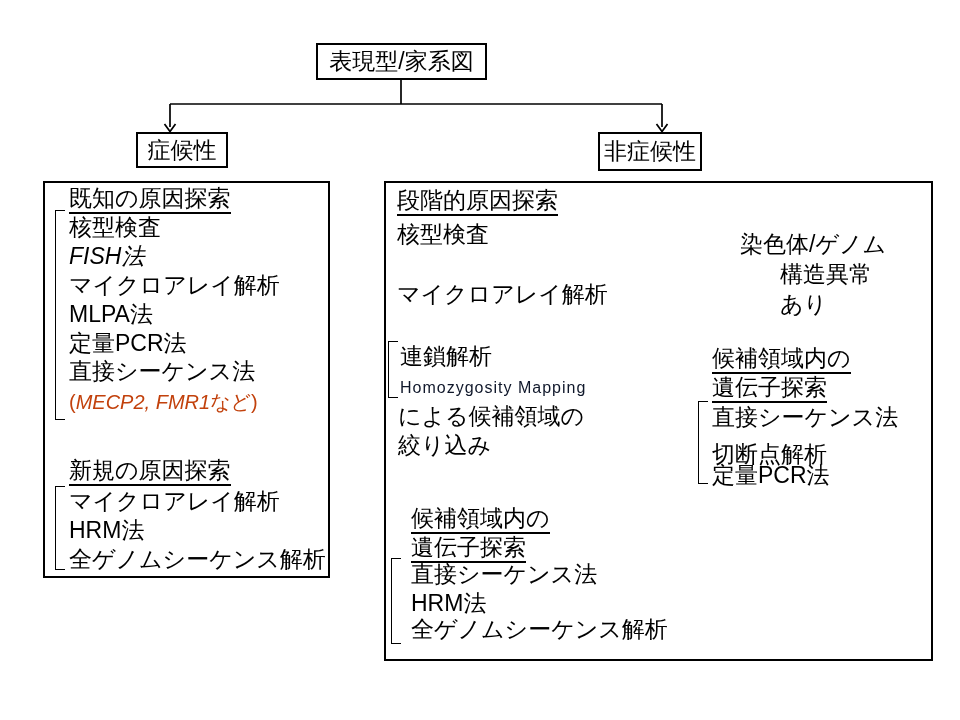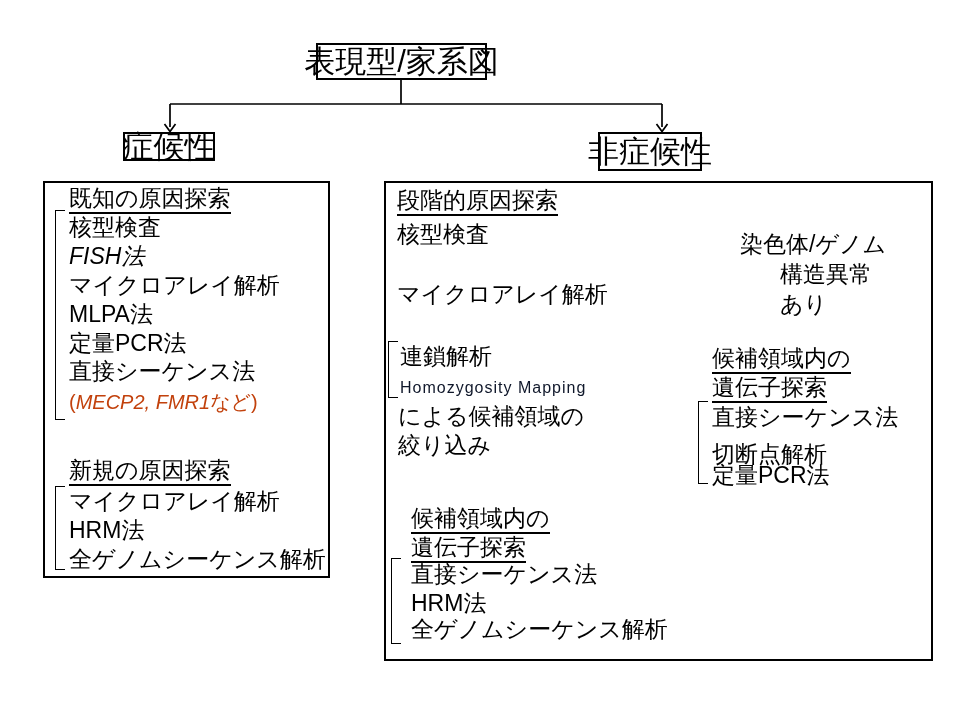--- a/index.html
+++ b/index.html
@@ -3,21 +3,21 @@
 <meta charset="utf-8">
 <style>
   html,body{margin:0;padding:0;background:#ffffff;}
   #canvas{
     position:relative;width:960px;height:720px;background:#ffffff;overflow:hidden;
     font-family:"Liberation Sans","DejaVu Sans",sans-serif;color:#000;
   }
   .box{
     position:absolute;border:2px solid #000;background:#fff;
     display:flex;align-items:center;justify-content:center;
-    font-size:31px;white-space:nowrap;box-sizing:border-box;
+    font-size:23px;white-space:nowrap;box-sizing:border-box;
   }
   .panel{position:absolute;border:2px solid #000;background:#fff;box-sizing:border-box;}
   .txt{position:absolute;font-size:23px;line-height:29px;white-space:nowrap;}
   .u{border-bottom:2px solid #000;padding-bottom:1px;}
   .latin{font-size:16px;letter-spacing:1px;color:#0f172a;}
   .gene-line{font-size:20px;color:#c2410c;}
   .gene-line .gene{font-style:italic;}
   .bracket{
     position:absolute;width:10px;box-sizing:border-box;
     border-left:1.7px solid #000;border-top:1.7px solid #000;border-bottom:1.7px solid #000;
@@ -46,21 +46,21 @@
 
     <path d="M598 239 H771"></path>
     <path d="M600 292 H771"></path>
     <path d="M771 239 V326 M765.5 325 L771 332.5 L776.5 325"></path>
   </svg>
 
   <div class="box" style="left:316px;top:43px;width:171px;height:37px;">
     <span>表現型/家系図</span>
   </div>
 
-  <div class="box" style="left:123px;top:132px;width:92px;height:29px;">
+  <div class="box" style="left:136px;top:132px;width:92px;height:36px;">
     <span>症候性</span>
   </div>
   <div class="box" style="left:598px;top:132px;width:104px;height:39px;">
     <span>非症候性</span>
   </div>
 
   <div class="panel" style="left:43px;top:181px;width:287px;height:397px;"></div>
 
   <div class="txt" style="left:69px;top:184px;">
     <span class="u">既知の原因探索</span>

